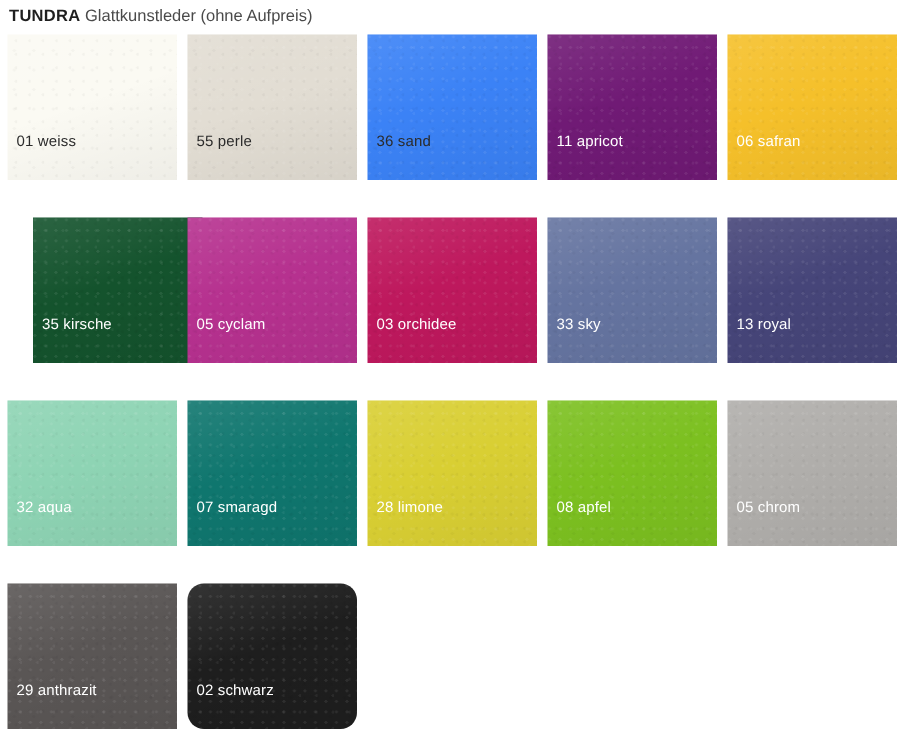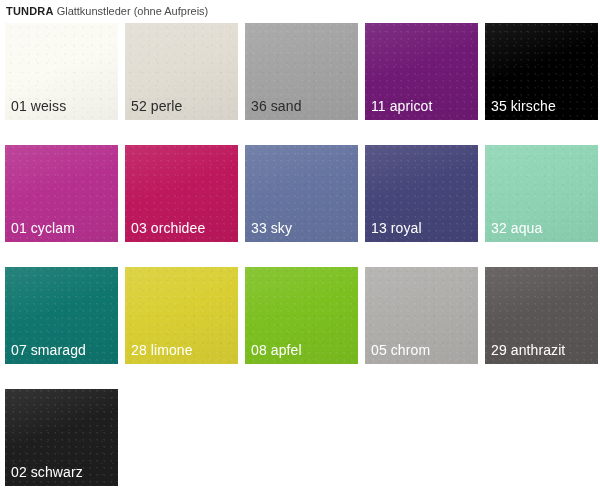--- a/index.html
+++ b/index.html
@@ -82,22 +82,22 @@
   .swatch .sheen {
     position: absolute;
     inset: 0;
     pointer-events: none;
     background: linear-gradient(160deg, rgba(255,255,255,0.10) 0%, rgba(255,255,255,0) 45%, rgba(0,0,0,0.05) 100%);
   }
 
   .swatch .label {
     position: absolute;
     left: 6px;
-    bottom: 9px;
-    font-size: 14px;
+    bottom: 20px;
+    font-size: 10px;
     line-height: 10px;
     letter-spacing: 0.1px;
     white-space: nowrap;
     z-index: 3;
   }
   .swatch.lighttext .label { color: #ffffff; }
   .swatch.darktext  .label { color: #2b2b2b; }
 </style>
 </head>
 <body>
@@ -110,41 +110,46 @@
 
   <div class="grid">
       <div class="swatch darktext" style="background: rgb(251, 250, 243);">
         <div class="grain"></div>
         <div class="sheen"></div>
         <div class="label">01 weiss</div>
       </div>
       <div class="swatch darktext" style="background: rgb(226, 221, 211);">
         <div class="grain"></div>
         <div class="sheen"></div>
-        <div class="label">52 perle</div>
-      </div>
-      <div class="swatch darktext" style="background: #a3a3a3;">
+        <div class="label">55 perle</div>
+      </div>
+      <div class="swatch darktext" style="background: #3b82f6;">
         <div class="grain"></div>
         <div class="sheen"></div>
         <div class="label">36 sand</div>
       </div>
       <div class="swatch lighttext" style="background: #701a75;">
         <div class="grain"></div>
         <div class="sheen"></div>
         <div class="label">11 apricot</div>
       </div>
-      <div class="swatch lighttext" style="background: #000000;">
+      <div class="swatch lighttext" style="background: rgb(245, 192, 42);">
+        <div class="grain"></div>
+        <div class="sheen"></div>
+        <div class="label">06 safran</div>
+      </div>
+      <div class="swatch lighttext" style="background: #14532d; margin-left: 17px;">
         <div class="grain"></div>
         <div class="sheen"></div>
         <div class="label">35 kirsche</div>
       </div>
       <div class="swatch lighttext" style="background: rgb(182, 49, 143);">
         <div class="grain"></div>
         <div class="sheen"></div>
-        <div class="label">01 cyclam</div>
+        <div class="label">05 cyclam</div>
       </div>
       <div class="swatch lighttext" style="background: #be185d;">
         <div class="grain"></div>
         <div class="sheen"></div>
         <div class="label">03 orchidee</div>
       </div>
       <div class="swatch lighttext" style="background: rgb(101, 116, 160);">
         <div class="grain"></div>
         <div class="sheen"></div>
         <div class="label">33 sky</div>
@@ -177,20 +182,20 @@
       <div class="swatch lighttext" style="background: rgb(176, 174, 171);">
         <div class="grain"></div>
         <div class="sheen"></div>
         <div class="label">05 chrom</div>
       </div>
       <div class="swatch lighttext" style="background: rgb(90, 86, 85);">
         <div class="grain"></div>
         <div class="sheen"></div>
         <div class="label">29 anthrazit</div>
       </div>
-      <div class="swatch lighttext" style="background: rgb(30, 30, 30);">
+      <div class="swatch lighttext" style="background: rgb(30, 30, 30); border-radius: 11px;">
         <div class="grain"></div>
         <div class="sheen"></div>
         <div class="label">02 schwarz</div>
       </div>
     </div>
 
 </div>
 
 </body></html>

